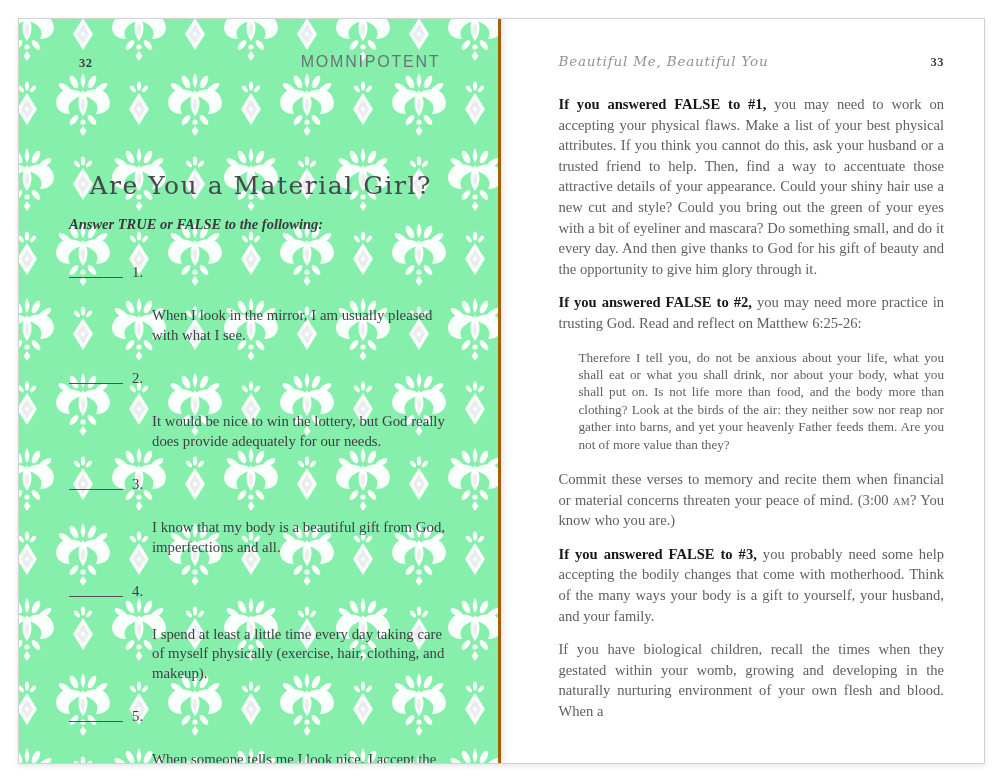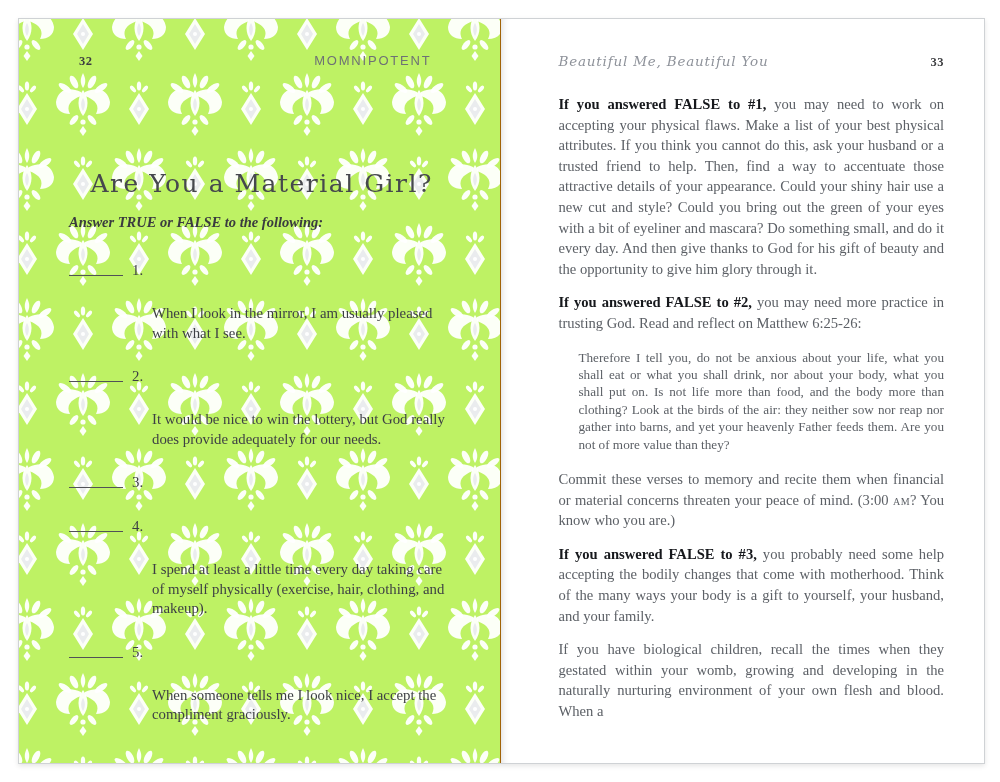--- a/index.html
+++ b/index.html
@@ -9,35 +9,35 @@
   .spread {
     position:absolute; left:18px; top:18px; width:967px; height:746px;
     display:flex; border:1px solid #cfd2d5;
     box-shadow:0 2px 5px rgba(0,0,0,0.10);
     background:#ffffff;
   }
 
   
   .page-left {
     position:relative; width:483px; height:100%;
-    background:#bef264; overflow:hidden;
-    border-right:1px solid #a16207;
+    background:#86efac; overflow:hidden;
+    border-right:3px solid #a16207;
   }
   .pattern { position:absolute; inset:0; z-index:0; }
   .page-left .content { position:relative; z-index:1; padding:34px 46px 0 50px; }
 
   .pg-header { display:flex; justify-content:space-between; align-items:baseline; }
   .folio {
     font-family:"Liberation Serif", serif; font-size:12.5px; font-weight:bold;
     color:#3c3d40; letter-spacing:0.5px;
   }
   .page-left .folio { padding-left:10px; }
   .running-head-sans {
-    font-family:"Liberation Sans", sans-serif; font-size:13px; color:#6e7175;
-    letter-spacing:1.8px; margin-right:23px;
+    font-family:"Liberation Sans", sans-serif; font-size:16px; color:#6e7175;
+    letter-spacing:1.8px; margin-right:12px;
   }
 
   .quiz-title {
     margin-top:100px; text-align:center;
     font-family:"DejaVu Serif", serif; font-weight:400;
     font-size:25px; letter-spacing:1.5px; color:#46484d;
   }
   .instruction {
     margin-top:16px;
     font-family:"Liberation Serif", serif; font-style:italic; font-weight:bold;
@@ -1434,20 +1434,21 @@
           <span class="qtext">When I look in the mirror, I am usually pleased with what I see.</span>
         </li>
         <li class="quiz-item">
           <span class="blank"></span>
           <span class="qnum">2.</span>
           <span class="qtext">It would be nice to win the lottery, but God really does provide adequately for our needs.</span>
         </li>
         <li class="quiz-item">
           <span class="blank"></span>
           <span class="qnum">3.</span>
+          <span class="qtext">I know that my body is a beautiful gift from God, imperfections and all.</span>
         </li>
         <li class="quiz-item">
           <span class="blank"></span>
           <span class="qnum">4.</span>
           <span class="qtext">I spend at least a little time every day taking care of myself physically (exercise, hair, clothing, and makeup).</span>
         </li>
         <li class="quiz-item">
           <span class="blank"></span>
           <span class="qnum">5.</span>
           <span class="qtext">When someone tells me I look nice, I accept the compliment graciously.</span>

